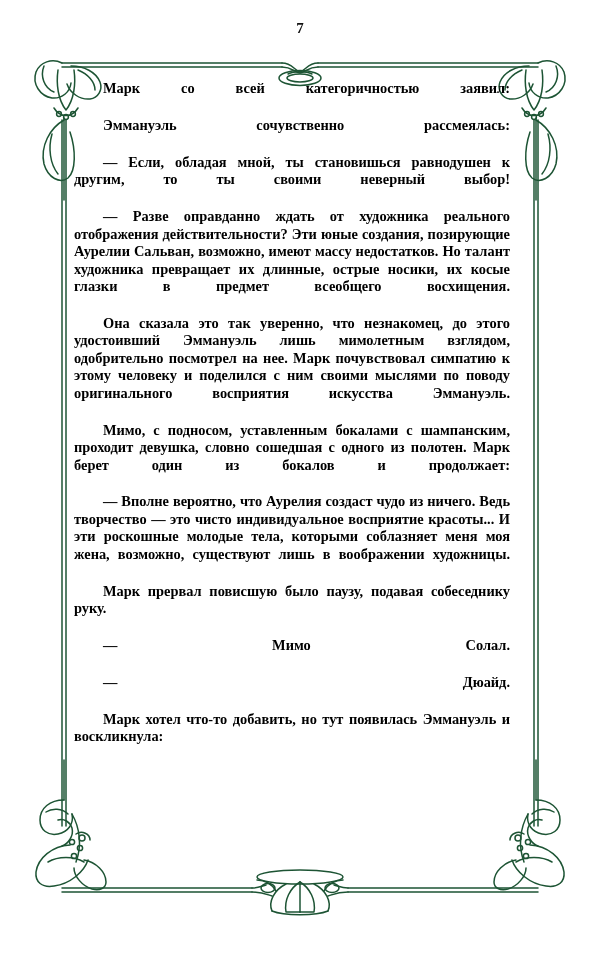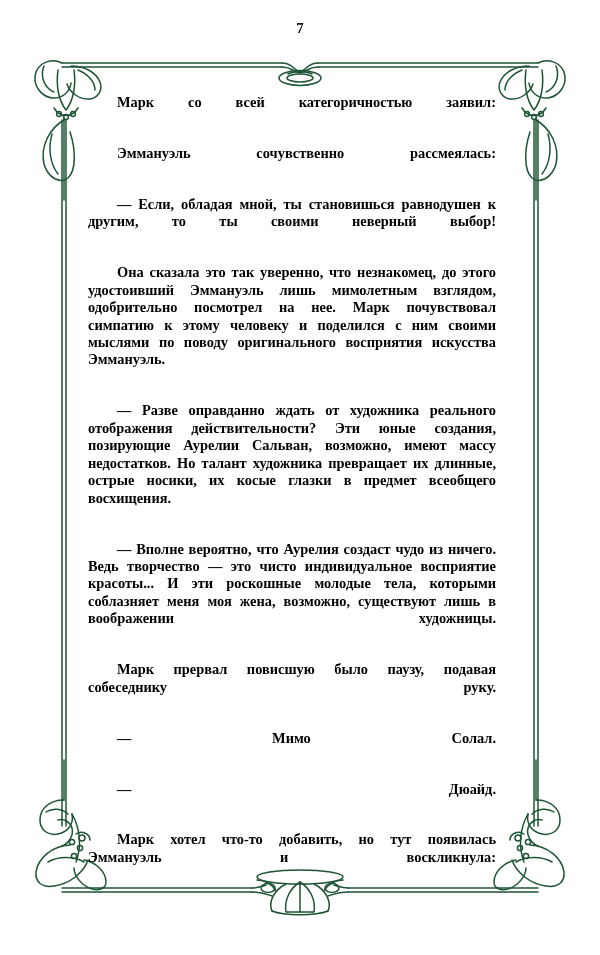--- a/index.html
+++ b/index.html
@@ -61,21 +61,21 @@
     width: 440px;
     font-size: 14.4px;
     line-height: 17.45px;
     font-weight: bold;
     text-align: justify;
     text-justify: inter-word;
     color: #000000;
     -webkit-font-smoothing: none;
   }
   .textblock p {
-    margin: 16px;
+    margin: 2px;
     text-indent: 29px;
     text-align: justify;
     hyphens: none;
   }
   
   .textblock p::after {
     content: "";
     display: inline-block;
     width: 100%;
   }
@@ -210,22 +210,23 @@
         </g>
 
       </g>
     </svg>
   </div>
 
   <div class="textblock">
     <p>Марк со всей категоричностью заявил:</p>
     <p>Эммануэль сочувственно рассмеялась:</p>
     <p>— Если, обладая мной, ты становишься равнодушен к другим, то ты своими неверный выбор!</p>
+    <p>— Разве оправданно ждать от художника реального отображения действительности? Эти юные создания, позирующие Аурелии Сальван, возможно, имеют массу недостатков. Но талант художника превращает их длинные, острые носики, их косые глазки в предмет всеобщего восхищения.</p>
     <p>Она сказала это так уверенно, что незнакомец, до этого удостоивший Эммануэль лишь мимолетным взглядом, одобрительно посмотрел на нее. Марк почувствовал симпатию к этому человеку и поделился с ним своими мыслями по поводу оригинального восприятия искусства Эммануэль.</p>
-    <p>— Разве оправданно ждать от художника реального отображения действительности? Эти юные создания, позирующие Аурелии Сальван, возможно, имеют массу недостатков. Но талант художника превращает их длинные, острые носики, их косые глазки в предмет всеобщего восхищения.</p>
+    <p>Мимо, с подносом, уставленным бокалами с шампанским, проходит девушка, словно сошедшая с одного из полотен. Марк берет один из бокалов и продолжает:</p>
     <p>— Вполне вероятно, что Аурелия создаст чудо из ничего. Ведь творчество — это чисто индивидуальное восприятие красоты... И эти роскошные молодые тела, которыми соблазняет меня моя жена, возможно, существуют лишь в воображении художницы.</p>
     <p>Марк прервал повисшую было паузу, подавая собеседнику руку.</p>
     <p>— Мимо Солал.</p>
     <p>— Дюайд.</p>
     <p>Марк хотел что-то добавить, но тут появилась Эммануэль и воскликнула:</p>
 
   </div>
 
 </div>
 

